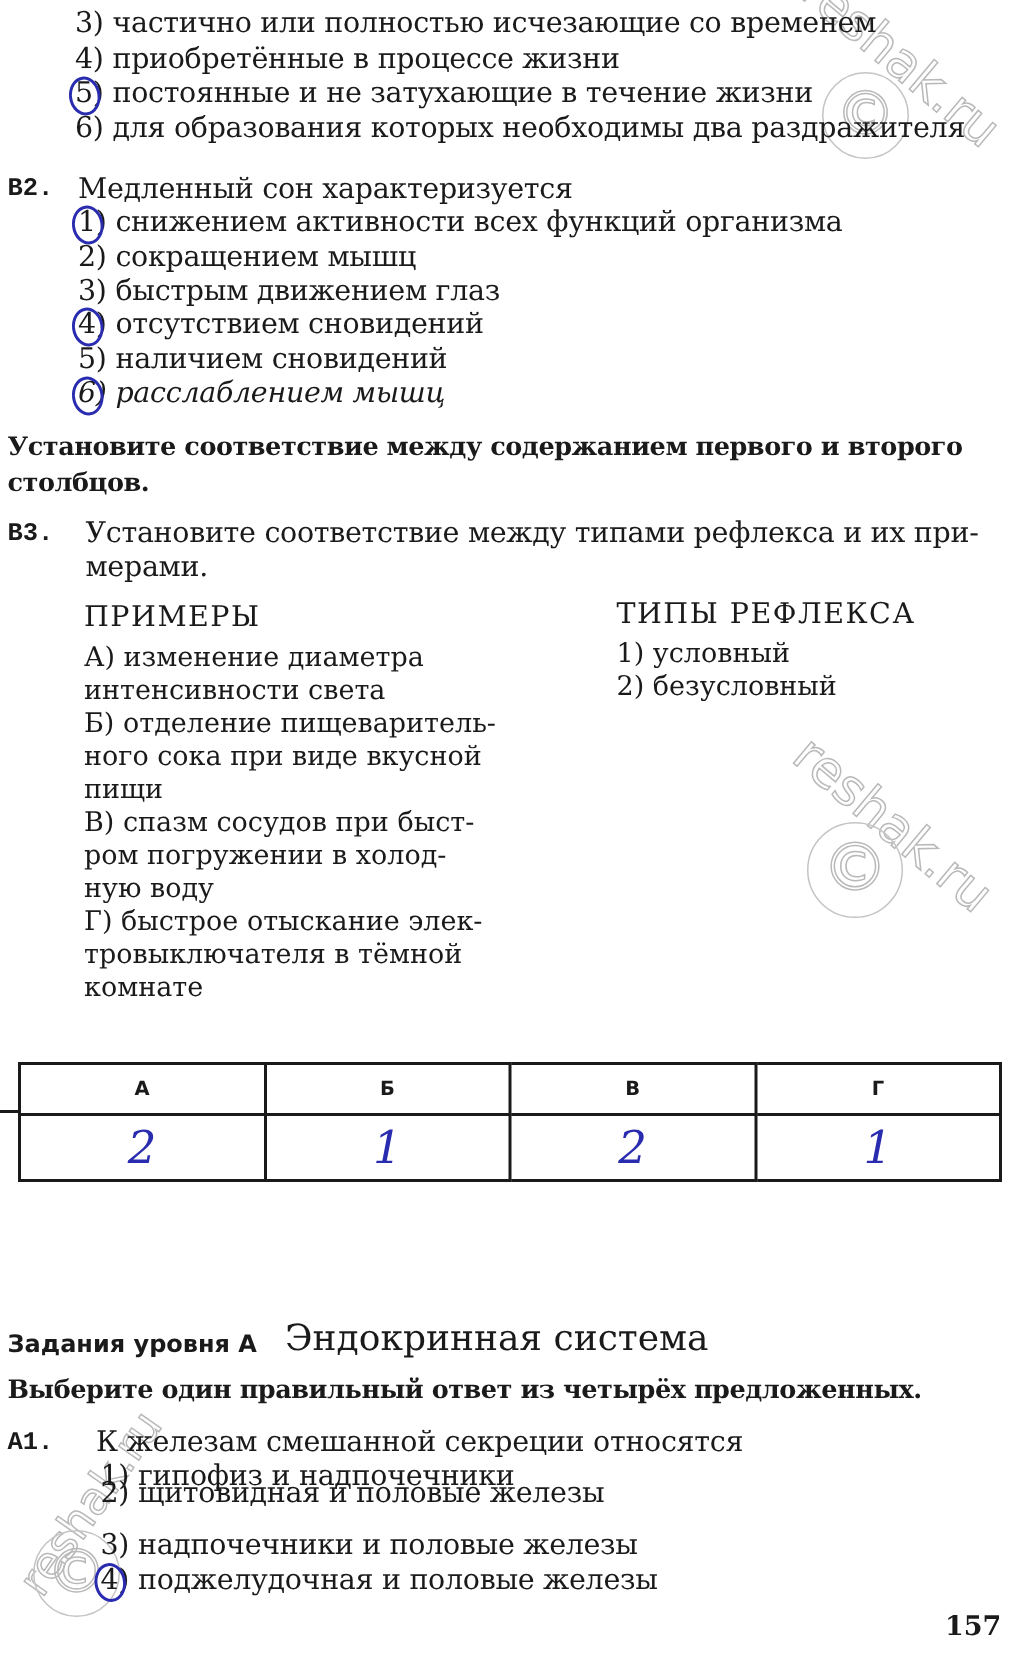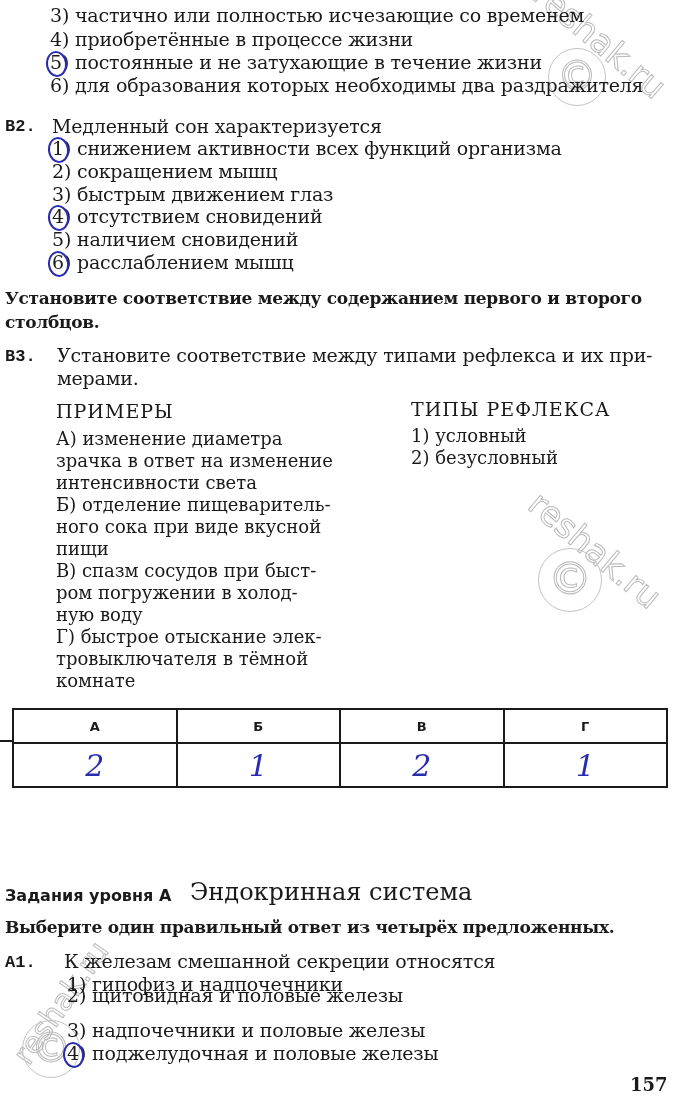--- a/index.html
+++ b/index.html
@@ -57,35 +57,34 @@
 </div>
 
 <div>
   <div class="abs label-b" style="left:5px; top:117px;">B2.</div>
   <div class="abs opt" style="left:52px; top:115px;">Медленный сон характеризуется</div>
   <div class="abs opt" style="left:52px; top:137px;"><span class="num circ">1)</span> <span>снижением активности всех функций организма</span></div>
   <div class="abs opt" style="left:52px; top:160px;"><span class="num">2)</span> <span>сокращением мышц</span></div>
   <div class="abs opt" style="left:52px; top:183px;"><span class="num">3)</span> <span>быстрым движением глаз</span></div>
   <div class="abs opt" style="left:52px; top:205px;"><span class="num circ">4)</span> <span>отсутствием сновидений</span></div>
   <div class="abs opt" style="left:52px; top:228px;"><span class="num">5)</span> <span>наличием сновидений</span></div>
-  <div class="abs opt" style="left:52px; top:251px;"><span class="num circ">6)</span> <span>расслаблением мышц</span></div>
+  <div class="abs opt" style="left:52px; top:251px;font-style:italic;"><span class="num circ">6)</span> <span>расслаблением мышц</span></div>
 </div>
 
 <div class="abs instr" style="left:5px; top:288px;">Установите соответствие между содержанием первого и второго</div>
 <div class="abs instr" style="left:5px; top:312px;">столбцов.</div>
 
 <div>
   <div class="abs label-b" style="left:5px; top:347px;">B3.</div>
   <div class="abs opt" style="left:57px; top:344px;">Установите соответствие между типами рефлекса и их при-</div>
   <div class="abs opt" style="left:57px; top:367px;">мерами.</div>
 
   <div class="abs hdr-cap" style="left:56px; top:400px;">ПРИМЕРЫ</div>
   <div class="abs col-text" style="left:56px; top:428px;">
     <div>А) изменение диаметра</div>
-    <div>зрачка в ответ на изменение</div>
     <div>интенсивности света</div>
     <div>Б) отделение пищеваритель-</div>
     <div>ного сока при виде вкусной</div>
     <div>пищи</div>
     <div>В) спазм сосудов при быст-</div>
     <div>ром погружении в холод-</div>
     <div>ную воду</div>
     <div>Г) быстрое отыскание элек-</div>
     <div>тровыключателя в тёмной</div>
     <div>комнате</div>

